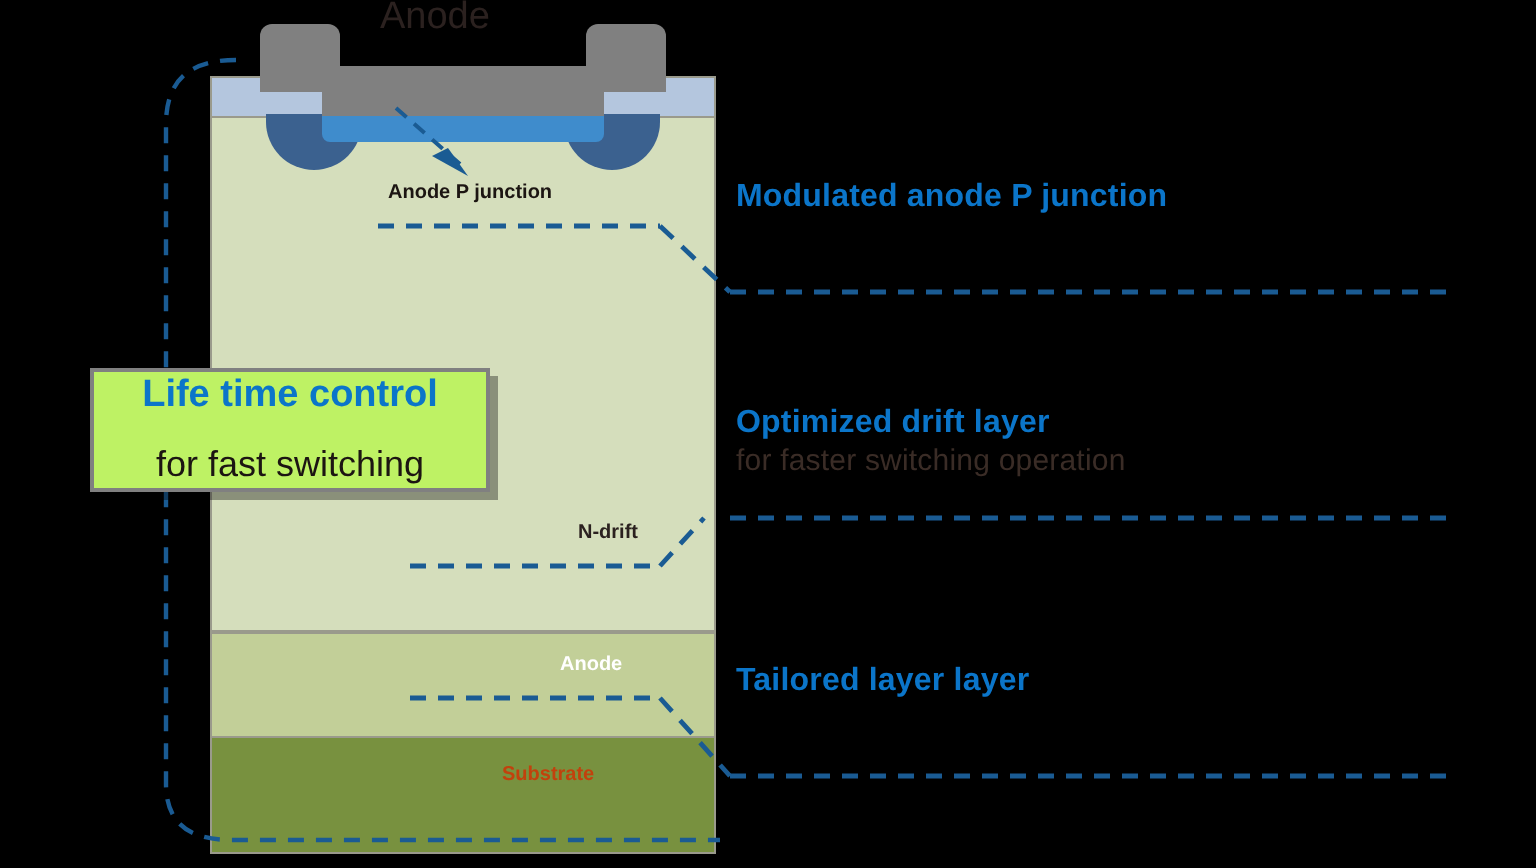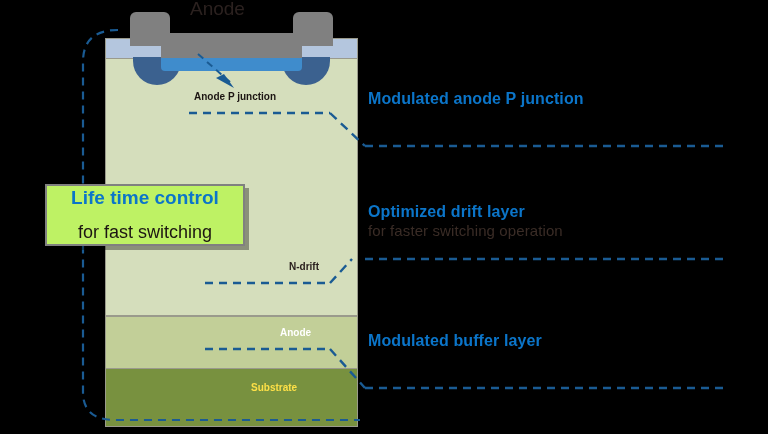--- a/index.html
+++ b/index.html
@@ -40,21 +40,21 @@
   #tab-r{left:293px;top:12px;width:40px;height:30px;border-radius:6px 6px 0 0;}
   #tab-l-fill{position:absolute;left:130px;top:34px;width:46px;height:12px;background:#808080;}
   #tab-r-fill{position:absolute;left:287px;top:34px;width:46px;height:12px;background:#808080;}
 
   
   #anode-title{position:absolute;left:190px;top:-2px;font-size:19px;color:#2b211f;}
   .dev-label{position:absolute;font-size:10px;font-weight:bold;white-space:nowrap;}
   #lbl-apj{left:194px;top:91px;color:#1c1512;}
   #lbl-ndrift{left:289px;top:261px;color:#2b211f;}
   #lbl-buffer{left:280px;top:327px;color:#ffffff;}
-  #lbl-substrate{left:251px;top:382px;color:#fde047;}
+  #lbl-substrate{left:251px;top:382px;color:#c2410c;}
 
   
   .ann{position:absolute;left:368px;white-space:nowrap;}
   .ann .hd{font-size:16px;font-weight:bold;color:#0b75c9;letter-spacing:.1px;}
   .ann .sb{font-size:15px;color:#3a2c26;margin-top:1px;letter-spacing:.1px;}
   #ann1{top:90px;}
   #ann2{top:203px;}
   #ann3{top:332px;}
 
   
@@ -128,21 +128,21 @@
   </svg>
 
   <div class="ann" id="ann1">
     <div class="hd">Modulated anode P junction</div>
   </div>
   <div class="ann" id="ann2">
     <div class="hd">Optimized drift layer</div>
     <div class="sb">for faster switching operation</div>
   </div>
   <div class="ann" id="ann3">
-    <div class="hd">Modulated buffer layer</div>
+    <div class="hd">Tailored layer layer</div>
   </div>
 
   <div id="callout">
     <div class="c1">Life time control</div>
     <div class="c2">for fast switching</div>
   </div>
 
 </div>
 
 </body></html>

